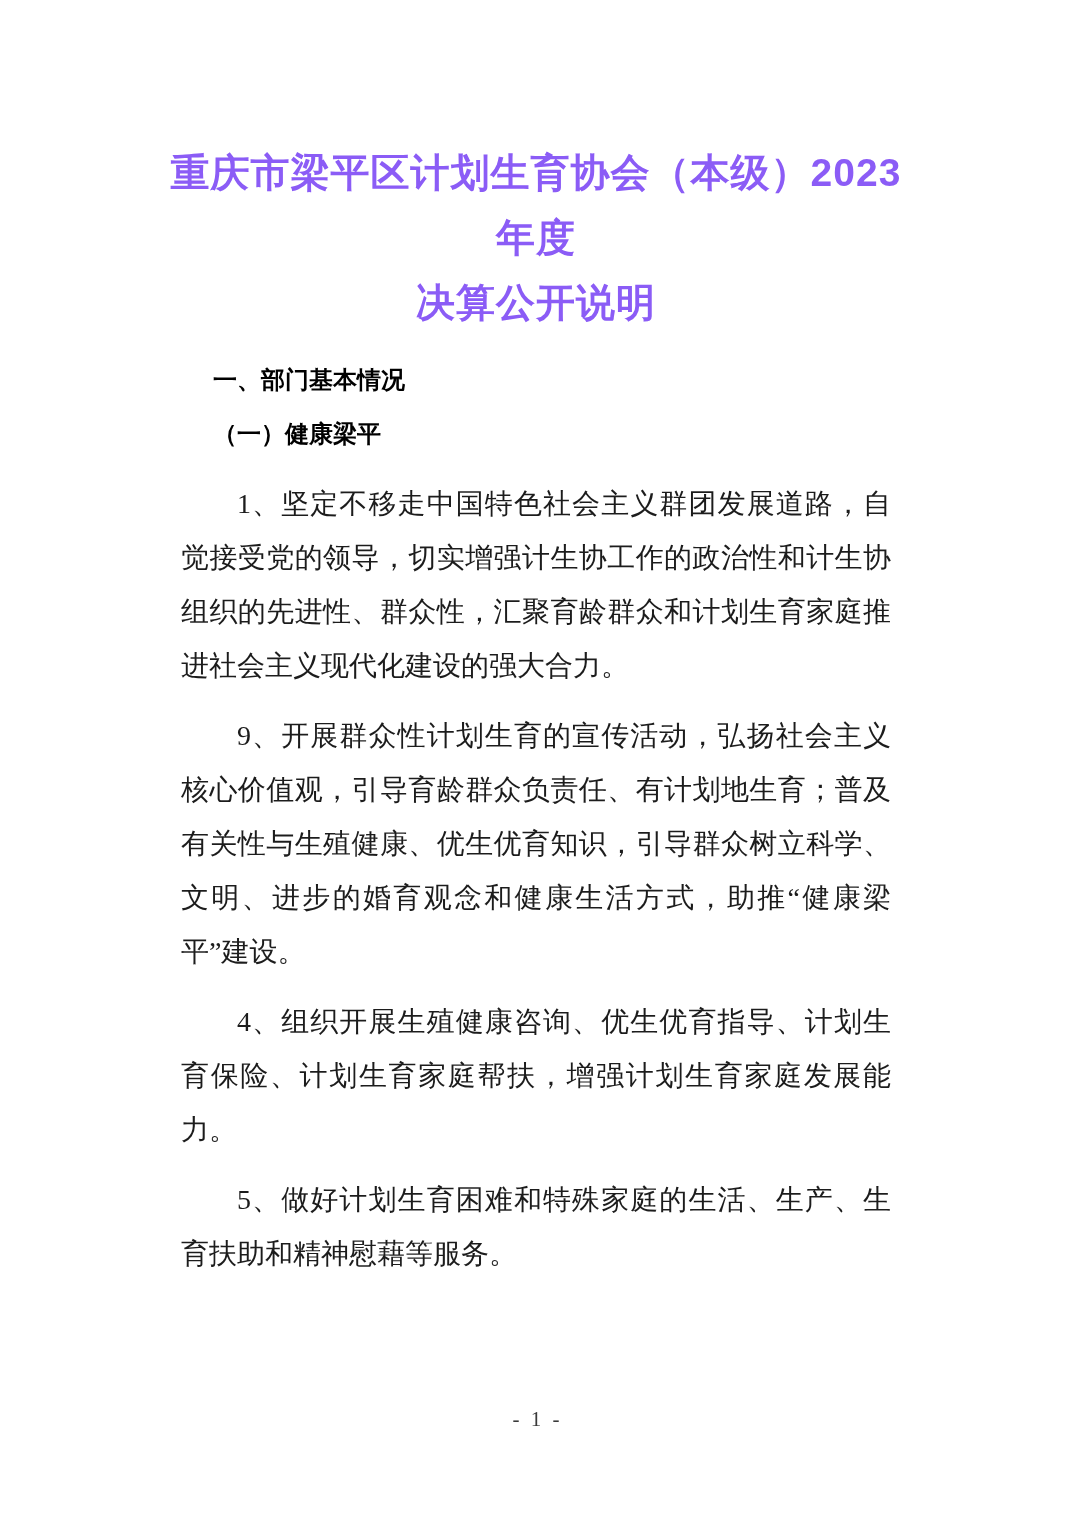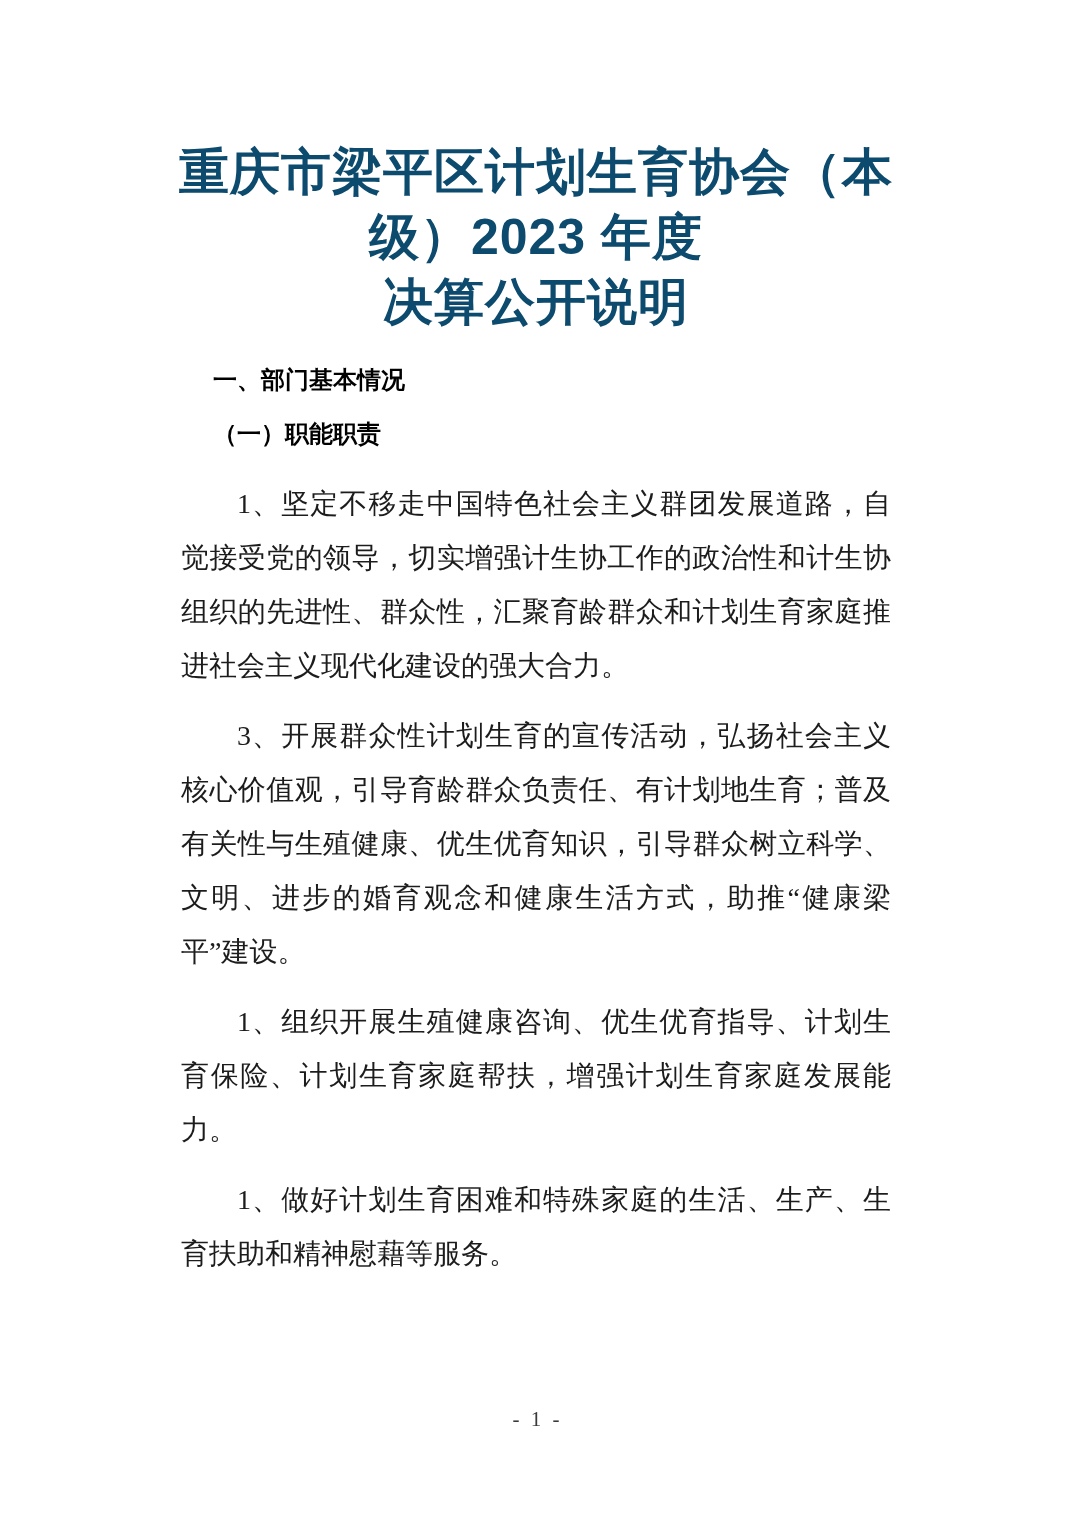--- a/index.html
+++ b/index.html
@@ -21,24 +21,24 @@
     position: absolute;
     top: 0;
     left: 165px;
     width: 742px;
     padding-top: 140px;
   }
   .doc-title {
     margin: 0 0 18px 0;
     font-family: "Liberation Sans", "DejaVu Sans", sans-serif;
     font-weight: bold;
-    font-size: 50px;
+    font-size: 39px;
     line-height: 65px;
     text-align: center;
-    color: #0c4a6e;
+    color: #8b5cf6;
     letter-spacing: 1px;
   }
   .doc-title .title-line {
     display: block;
   }
   .heading-1,
   .heading-2 {
     margin: 0;
     font-family: "Liberation Sans", "DejaVu Sans", sans-serif;
     font-weight: bold;
@@ -75,28 +75,28 @@
 <div class="page">
   <div class="content">
 
     <h1 class="doc-title">
       <span class="title-line">重庆市梁平区计划生育协会（本级）2023 年度</span>
       <span class="title-line">决算公开说明</span>
     </h1>
 
     <h2 class="heading-1">一、部门基本情况</h2>
 
-    <h3 class="heading-2">（一）职能职责</h3>
+    <h3 class="heading-2">（一）健康梁平</h3>
 
     <p class="body-para">1、坚定不移走中国特色社会主义群团发展道路，自觉接受党的领导，切实增强计生协工作的政治性和计生协组织的先进性、群众性，汇聚育龄群众和计划生育家庭推进社会主义现代化建设的强大合力。</p>
 
 
-    <p class="body-para">3、开展群众性计划生育的宣传活动，弘扬社会主义核心价值观，引导育龄群众负责任、有计划地生育；普及有关性与生殖健康、优生优育知识，引导群众树立科学、文明、进步的婚育观念和健康生活方式，助推“健康梁平”建设。</p>
+    <p class="body-para">9、开展群众性计划生育的宣传活动，弘扬社会主义核心价值观，引导育龄群众负责任、有计划地生育；普及有关性与生殖健康、优生优育知识，引导群众树立科学、文明、进步的婚育观念和健康生活方式，助推“健康梁平”建设。</p>
 
-    <p class="body-para">1、组织开展生殖健康咨询、优生优育指导、计划生育保险、计划生育家庭帮扶，增强计划生育家庭发展能力。</p>
+    <p class="body-para">4、组织开展生殖健康咨询、优生优育指导、计划生育保险、计划生育家庭帮扶，增强计划生育家庭发展能力。</p>
 
-    <p class="body-para">1、做好计划生育困难和特殊家庭的生活、生产、生育扶助和精神慰藉等服务。</p>
+    <p class="body-para">5、做好计划生育困难和特殊家庭的生活、生产、生育扶助和精神慰藉等服务。</p>
 
 
   </div>
 
   <div class="page-footer">- 1 -</div>
 </div>
 
 </body></html>

